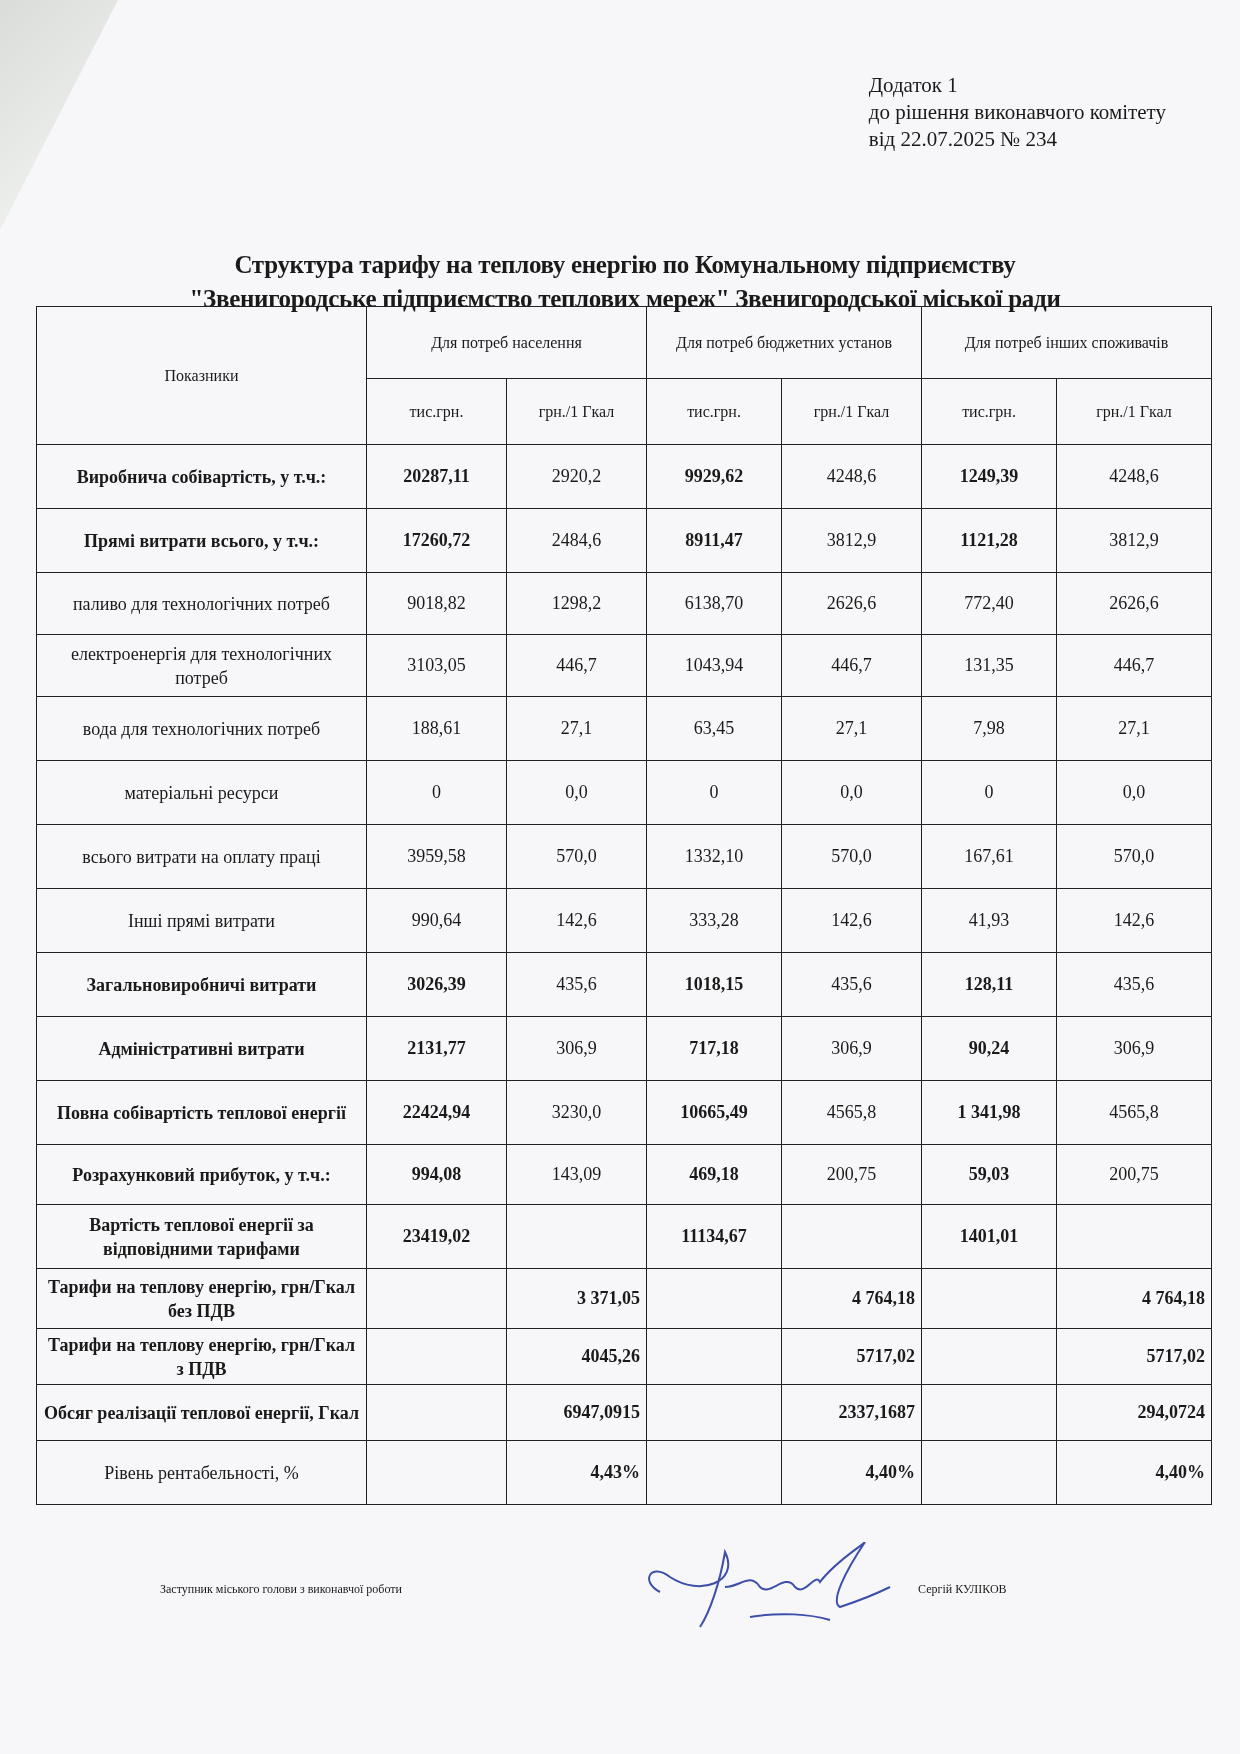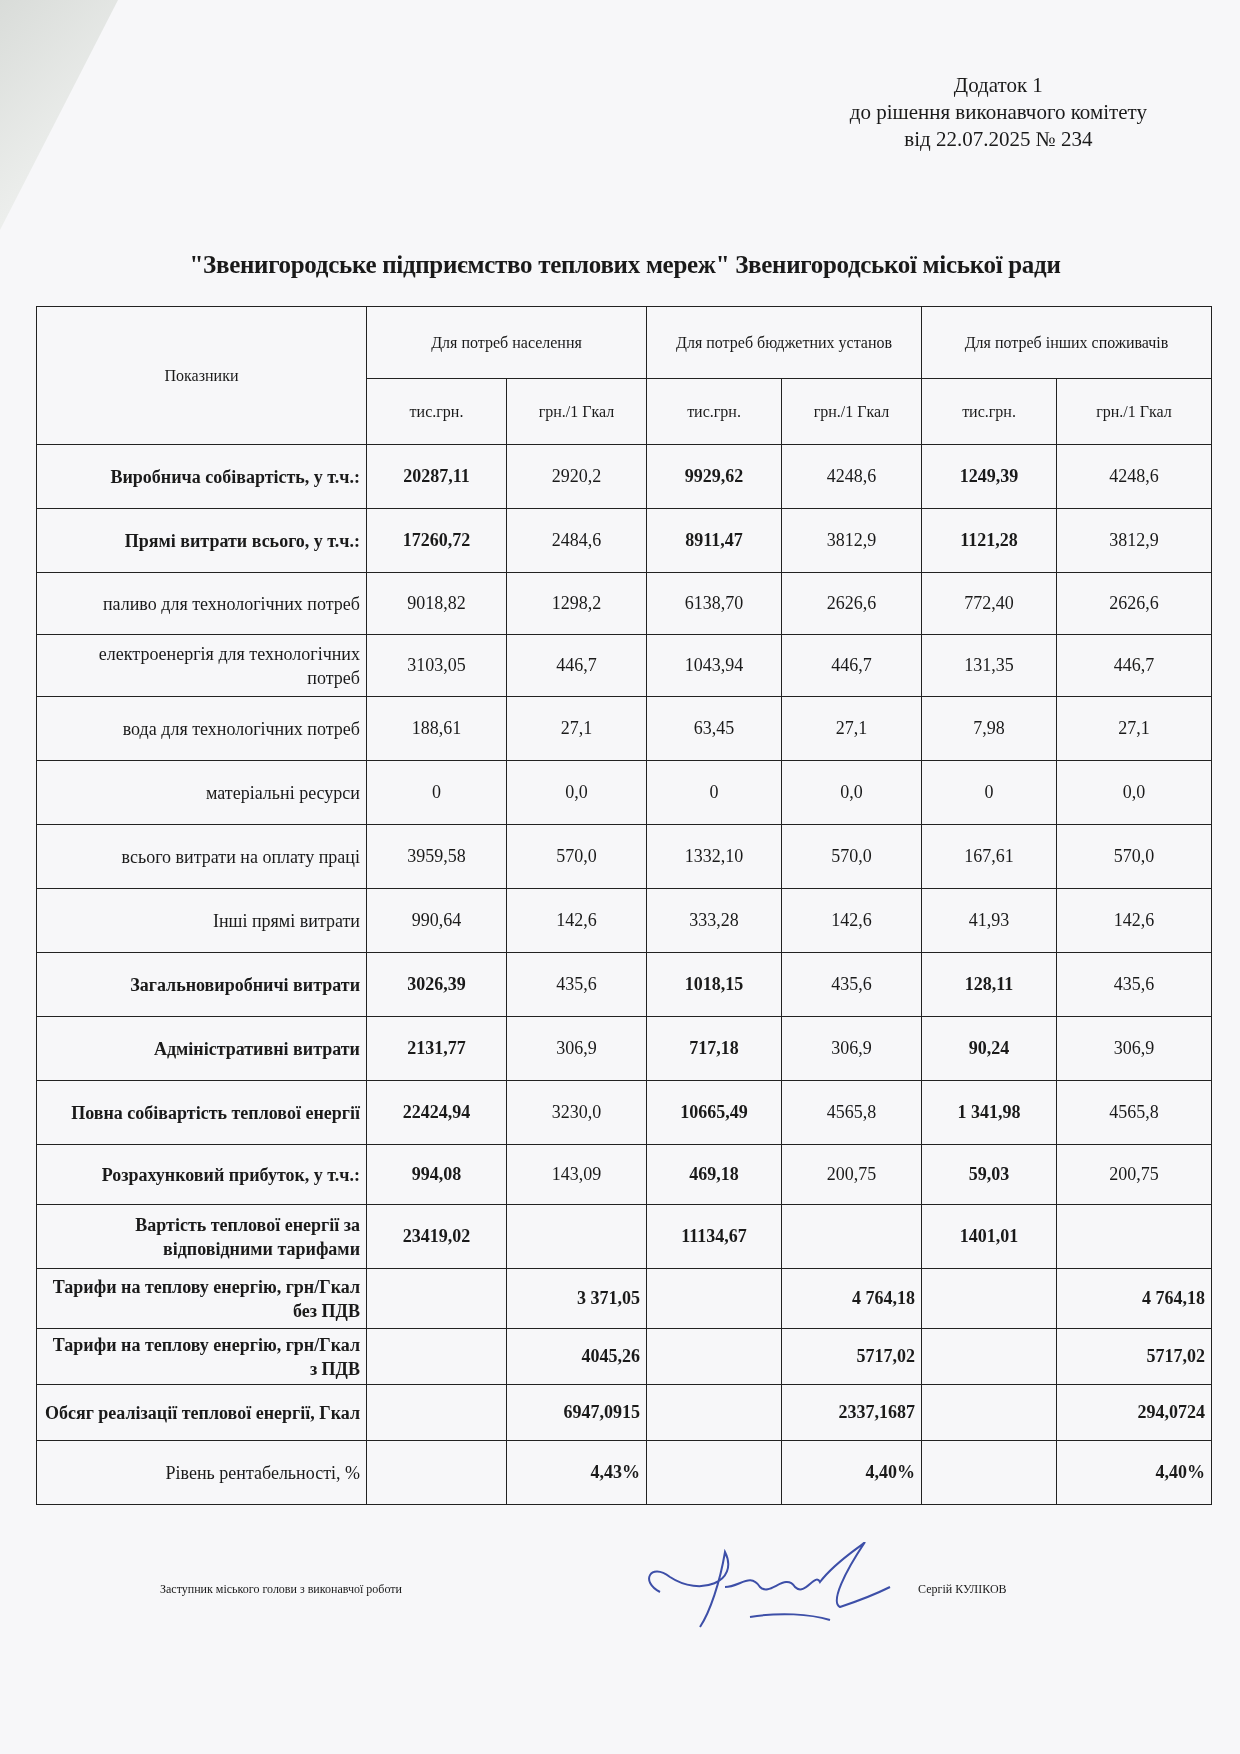--- a/index.html
+++ b/index.html
@@ -8,38 +8,38 @@
     background: #f7f7f9;
     font-family: "Liberation Serif", serif;
     color: #1a1a1a;
   }
   .fold {
     position: absolute; left: 0; top: 0; width: 130px; height: 240px;
     background: linear-gradient(135deg, #d9dcd9 0%, #eceeec 60%, #f7f7f9 100%);
     clip-path: polygon(0 0, 118px 0, 0 230px);
   }
   .annex {
-    position: absolute; right: 93px; top: 72px; text-align: center;
+    position: absolute; right: 74px; top: 72px; text-align: left;
     font-size: 21px; line-height: 27px;
   }
   .title {
     position: absolute; left: 40px; top: 248px; width: 1170px; text-align: center;
     font-weight: bold; font-size: 25px; line-height: 34px; letter-spacing: -0.3px;
   }
   table.tariff {
     position: absolute; left: 36px; top: 306px; width: 1175px;
     border-collapse: collapse; table-layout: fixed;
     font-size: 18px;
   }
   table.tariff td, table.tariff th {
     border: 1.5px solid #222; padding: 2px 6px; vertical-align: middle;
     font-weight: normal;
   }
   th.hd { text-align: center; font-size: 16px; line-height: 22px; margin-left: 12px; }
-  td.lbl { text-align: right; line-height: 24px; }
+  td.lbl { text-align: center; line-height: 24px; }
   td.lbl.b { font-weight: bold; font-family: "Liberation Serif", serif; }
   td.v { text-align: center; }
   td.v.b { font-weight: bold; }
   td.r { text-align: right; }
   .signature {
     position: absolute; left: 160px; top: 1582px; width: 1000px; font-size: 12px;
   }
   .sig-name { position: absolute; left: 758px; top: 0; white-space: nowrap; }
   .sig-mark { position: absolute; left: 470px; top: -40px; }
 </style>
@@ -48,20 +48,21 @@
 
 <div class="fold"></div>
 
 <div class="annex">
   <div>Додаток 1</div>
   <div>до рішення виконавчого комітету</div>
   <div>від 22.07.2025  № 234</div>
 </div>
 
 <div class="title">
+  <div>Структура тарифу на теплову енергію по Комунальному підприємству</div>
   <div>"Звенигородське підприємство теплових мереж" Звенигородської міської ради</div>
 </div>
 
 <table class="tariff">
   <colgroup>
     <col style="width:330px">
       <col style="width:140px">
       <col style="width:140px">
     <col style="width:135px">
       <col style="width:140px">

